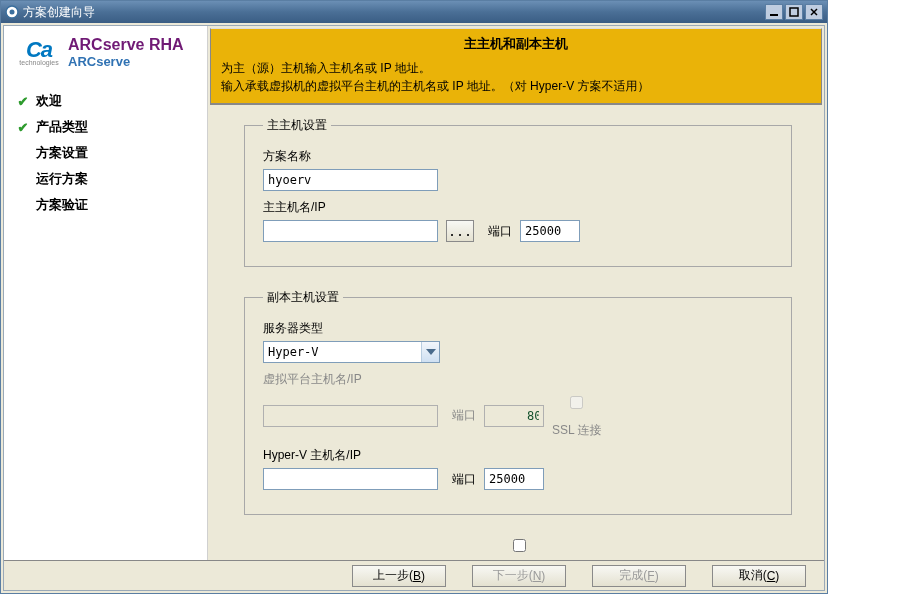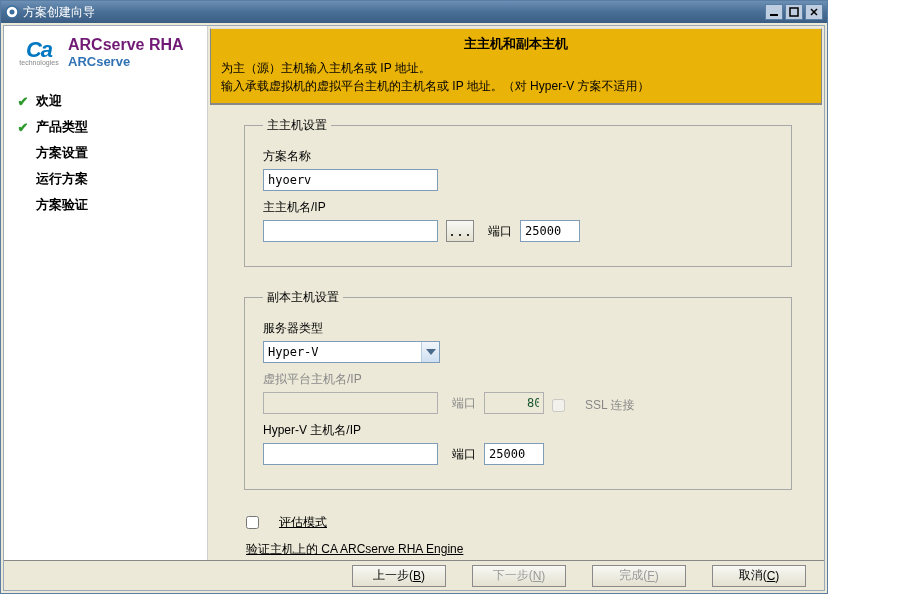--- a/index.html
+++ b/index.html
@@ -41,21 +41,21 @@
   .input-wide { width: 175px; }
   .input-med { width: 175px; }
   .input-port { width: 60px; text-align: left; }
   .btn-browse { width: 28px; height: 22px; border: 1px solid #8a8a8a; background: linear-gradient(#f8f8f4,#e4e1d0); cursor: pointer; font-family: monospace; display: inline-flex; align-items: center; justify-content: center; padding: 0;}
   .port-lbl { font-size: 12px; margin-left: 6px; }
   .port-lbl.disabled { color: #888; }
   .select-wrap { position: relative; display: inline-block; }
   .select { width: 177px; height: 22px; border: 1px solid #7f9db9; background: #fff; font-size: 12px; font-family: "SimSun", monospace; padding: 2px 22px 2px 4px; cursor: pointer; display: flex; align-items: center; }
   .select-arrow { position: absolute; right: 1px; top: 1px; width: 18px; height: 20px; background: linear-gradient(#f2f6fb,#cfe0f2); border-left: 1px solid #b8cde0; display: flex; align-items: center; justify-content: center; pointer-events: none;}
   .select-arrow svg{display:block;}
-  .checkbox-row { display: flex; align-items: center; gap: 20px; margin-top: 4px; font-size: 12px; }
+  .checkbox-row { display: flex; align-items: center; gap: 13px; margin-top: 4px; font-size: 12px; flex-direction: column; }
   .checkbox-row.disabled { color: #888; }
   input[type=checkbox] { width: 13px; height: 13px; margin: 0; }
   .checks-block { margin-top: 24px; padding-left: 2px; text-decoration: underline; }
   .footer { height: 30px; border-top: 1px solid #888; background: #ece9d8; display: flex; align-items: center; justify-content: flex-end; padding: 0 18px; gap: 26px; }
   .footer-btn { min-width: 94px; height: 22px; border: 1px solid #8a8a8a; background: linear-gradient(#f8f8f4,#e4e1d0); cursor: pointer; font-size: 12px; display: inline-flex; align-items: center; justify-content: center; padding: 0 8px; }
   .footer-btn.disabled { color: #9a9a9a; cursor: default; }
   .footer-btn .ul { text-decoration: underline; }
 </style>
 </head>
 <body>

